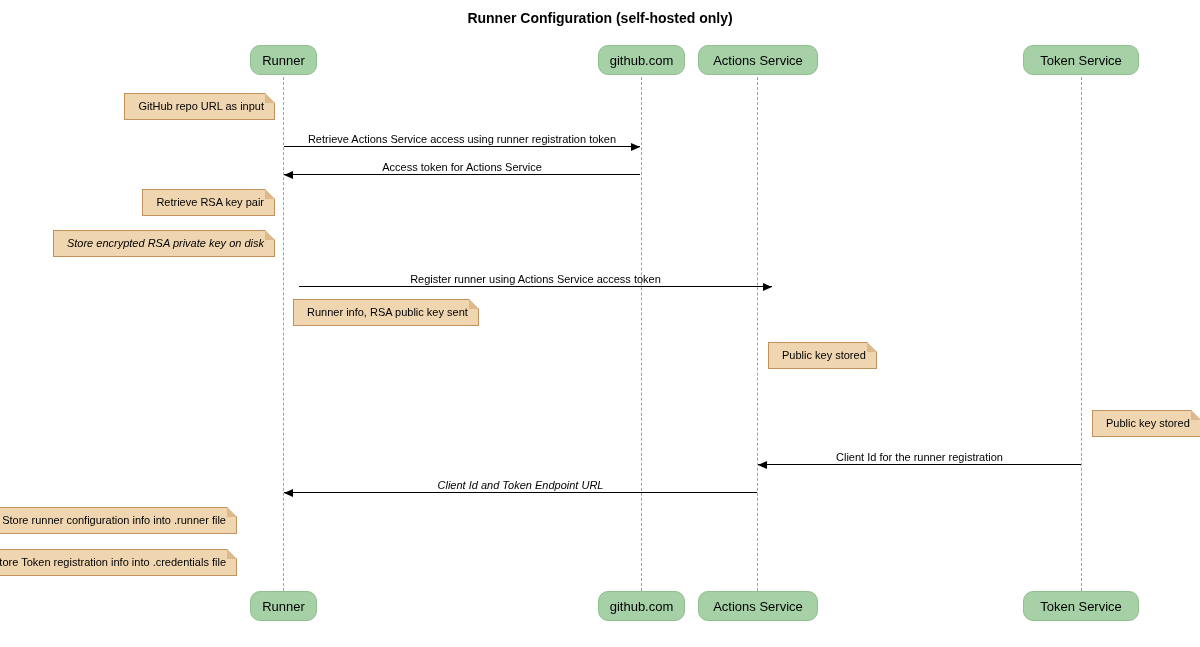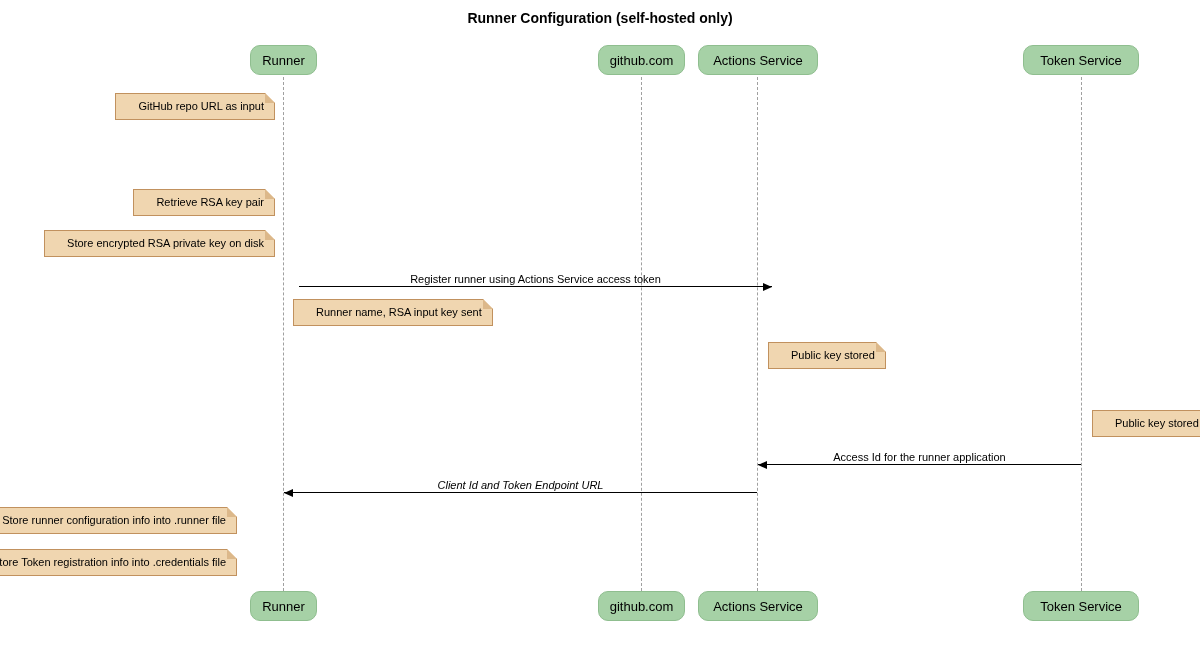--- a/index.html
+++ b/index.html
@@ -37,21 +37,21 @@
     border-radius: 10px;
     box-sizing: border-box;
     white-space: nowrap;
   }
   .note {
     position: absolute;
     background: #f0d6b0;
     border: 1px solid #c1915e;
     font-size: 11px;
     line-height: 15px;
-    padding: 5px 10px 5px 22px;
+    padding: 5px 10px 5px 13px;
     white-space: nowrap;
     box-sizing: border-box;
   }
   .note::before {
     content: "";
     position: absolute;
     top: -1px; right: -1px;
     width: 0; height: 0;
     border-top: 10px solid #ffffff;
     border-left: 10px solid transparent;
@@ -110,38 +110,48 @@
   <div class="participant" style="left:698px; top:45px; width:120px;">Actions Service</div>
   <div class="participant" style="left:1023px; top:45px; width:116px;">Token Service</div>
 
   <div class="participant" style="left:250px; top:591px; width:67px;">Runner</div>
   <div class="participant" style="left:598px; top:591px; width:87px;">github.com</div>
   <div class="participant" style="left:698px; top:591px; width:120px;">Actions Service</div>
   <div class="participant" style="left:1023px; top:591px; width:116px;">Token Service</div>
 
   <div class="note" style="right:925px; top:93px;">GitHub repo URL as input</div>
   <div class="note" style="right:925px; top:189px;">Retrieve RSA key pair</div>
-  <div class="note" style="right:925px; top:230px;">Store encrypted RSA private key on disk</div>
-  <div class="note" style="left:293px; top:299px;">Runner name, RSA input key sent</div>
+  <div class="note" style="right:925px; top:230px;font-style:italic;">Store encrypted RSA private key on disk</div>
+  <div class="note" style="left:293px; top:299px;">Runner info, RSA public key sent</div>
   <div class="note" style="left:768px; top:342px;">Public key stored</div>
   <div class="note" style="left:1092px; top:410px;">Public key stored</div>
   <div class="note" style="right:963px; top:507px;">Store runner configuration info into .runner file</div>
   <div class="note" style="right:963px; top:549px;">Store Token registration info into .credentials file</div>
 
+  <div class="message" style="left:284px; top:131px; width:356px;">
+    <div class="msg-label">Retrieve Actions Service access using runner registration token</div>
+    <div class="msg-line"></div>
+    <div class="arrowhead arrow-right"></div>
+  </div>
 
+  <div class="message" style="left:284px; top:159px; width:356px;">
+    <div class="msg-label">Access token for Actions Service</div>
+    <div class="msg-line"></div>
+    <div class="arrowhead arrow-left"></div>
+  </div>
 
   <div class="message" style="left:299px; top:271px; width:473px;">
     <div class="msg-label">Register runner using Actions Service access token</div>
     <div class="msg-line"></div>
     <div class="arrowhead arrow-right"></div>
   </div>
 
 
   <div class="message" style="left:758px; top:449px; width:323px;">
-    <div class="msg-label">Access Id for the runner application</div>
+    <div class="msg-label">Client Id for the runner registration</div>
     <div class="msg-line"></div>
     <div class="arrowhead arrow-left"></div>
   </div>
 
   <div class="message" style="left:284px; top:477px; width:473px;font-style:italic;">
     <div class="msg-label">Client Id and Token Endpoint URL</div>
     <div class="msg-line"></div>
     <div class="arrowhead arrow-left"></div>
   </div>
 

